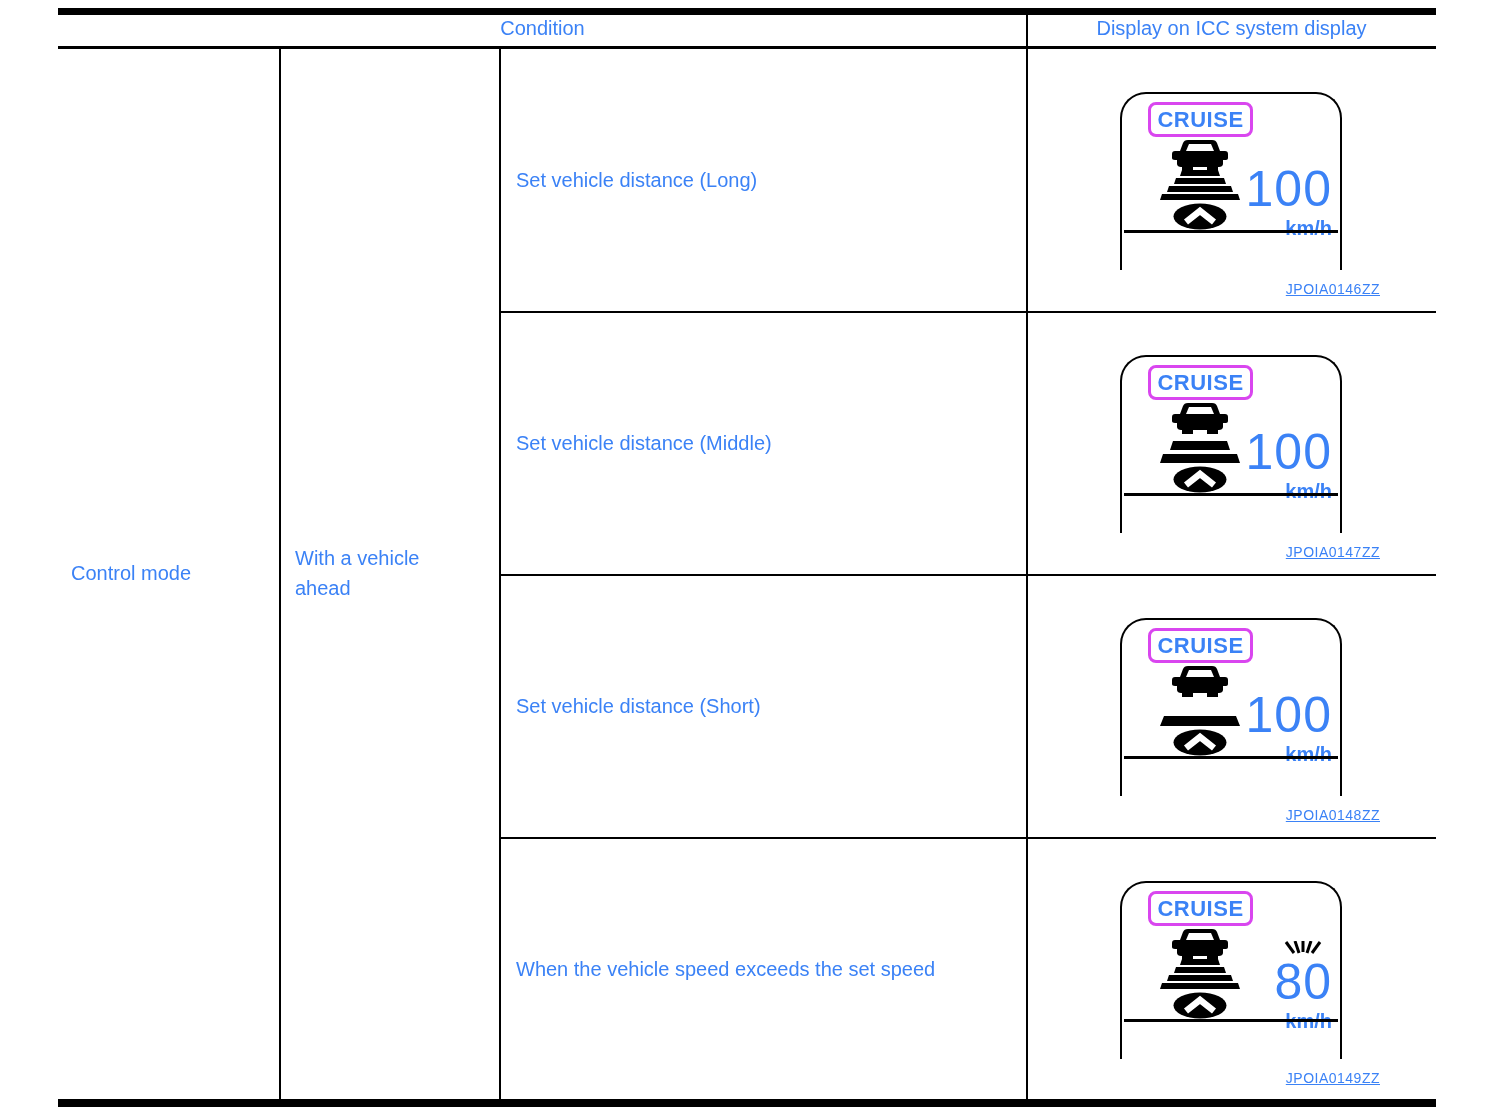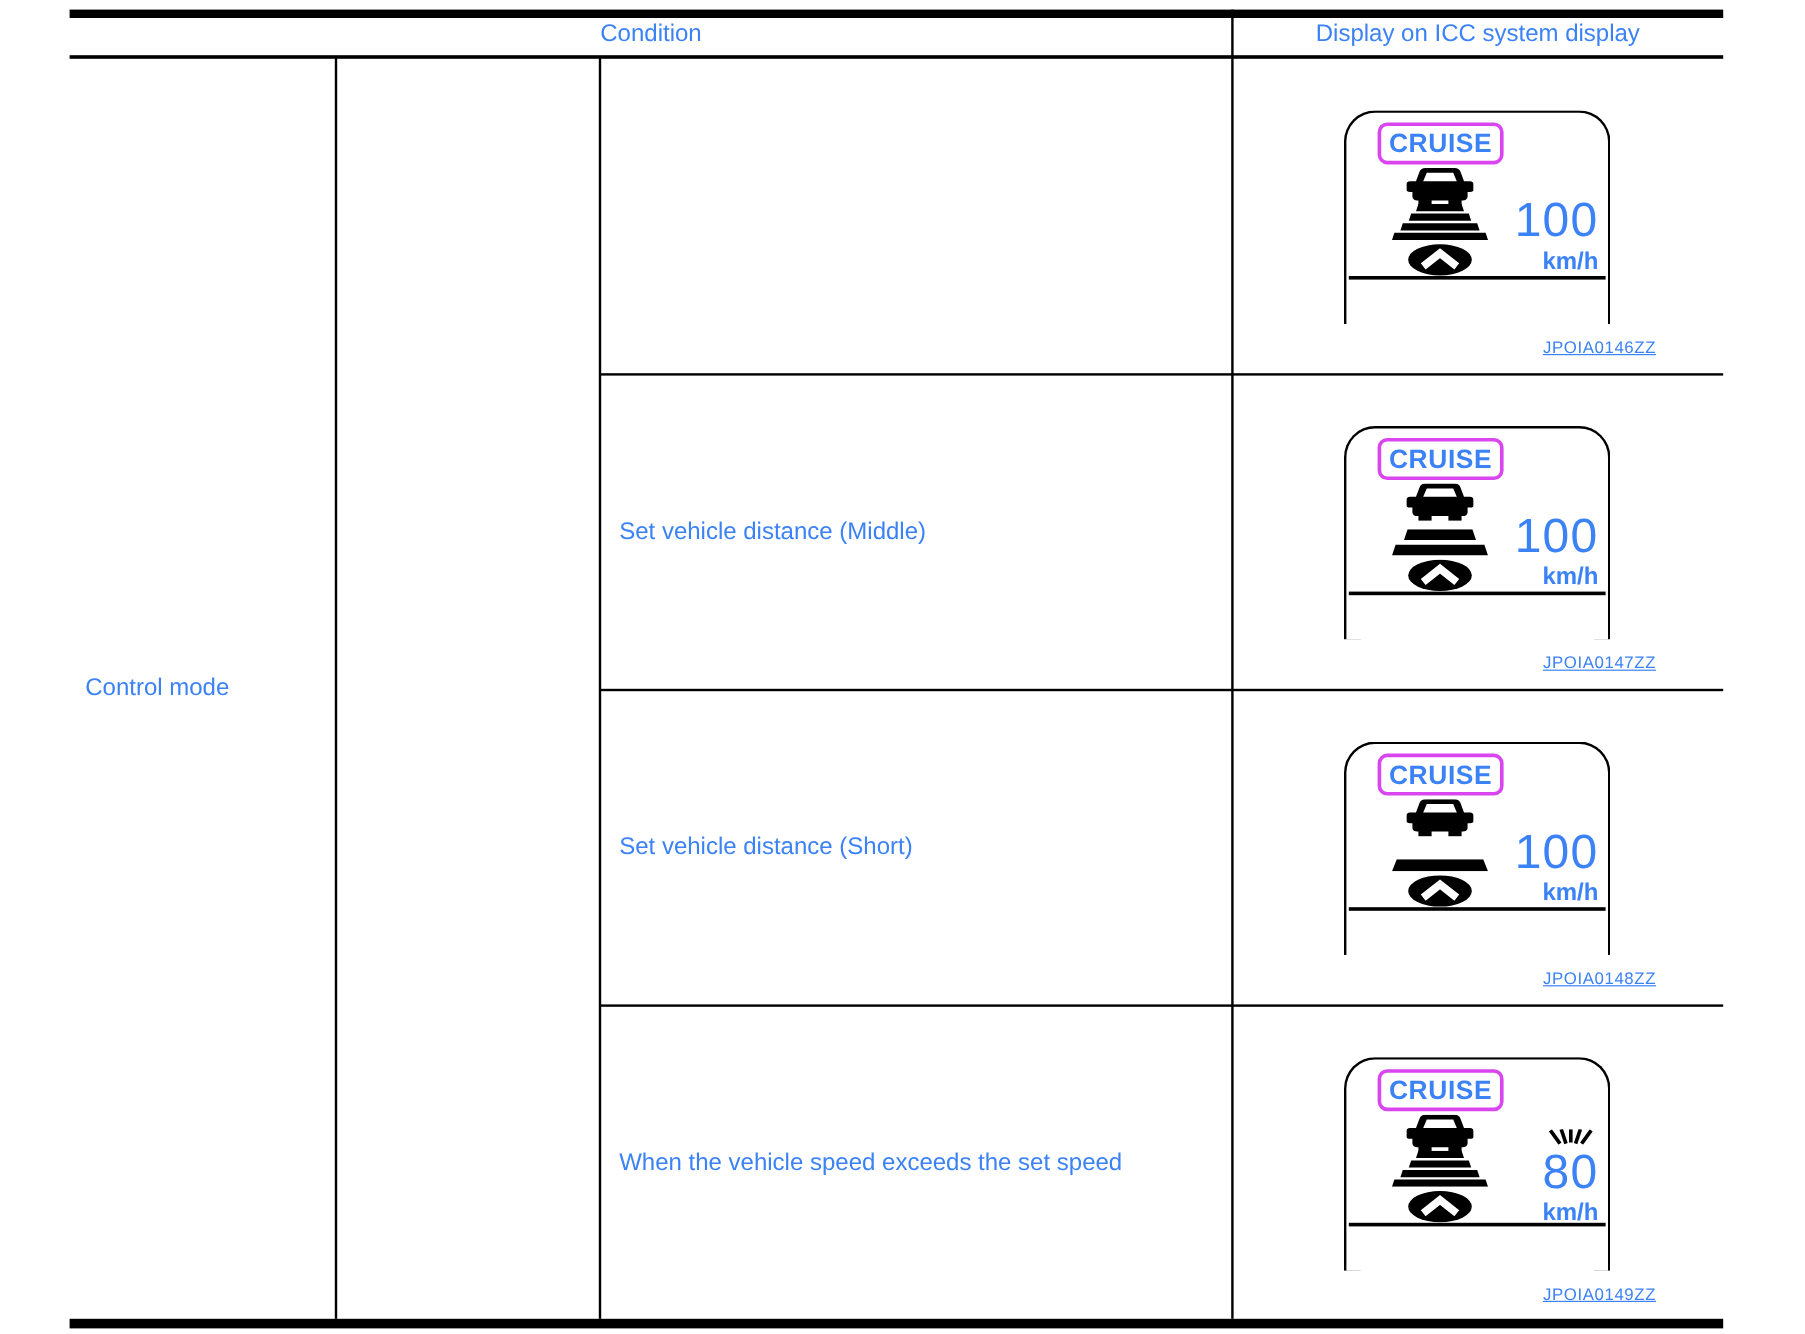--- a/index.html
+++ b/index.html
@@ -54,21 +54,21 @@
   .cone      { position:absolute; left:38px; }
   .cone-long   { top:76px; }
   .cone-middle { top:84px; }
   .cone-short  { top:96px; }
   .own-icon  { position:absolute; left:51px; top:109px; }
   .speed {
     position:absolute; right:8px; top:70px; text-align:right; line-height:1;
   }
   .speed.with-flash { top:58px; }
   .flash-wrap { display:flex; justify-content:center; margin-bottom:3px; }
-  .speed-num  { font-size:40px; letter-spacing:1px; }
+  .speed-num  { font-size:50px; letter-spacing:1px; }
   .speed-unit { font-size:20px; font-weight:bold; margin-top:4px; line-height:1; }
   .inner-line { position:absolute; left:2px; top:136px; width:214px; height:3px; background:#000; }
   .caption { position:absolute; right:56px; top:232px; font-size:14px; letter-spacing:.5px;text-decoration:underline; }
 </style>
 </head>
 <body>
 
 <div class="page">
 
   <div class="rule top-bar"></div>
@@ -78,21 +78,25 @@
   <div class="rule v-col1"></div>
   <div class="rule v-col2"></div>
   <div class="rule rsep" style="top:311px;"></div>
   <div class="rule rsep" style="top:574px;"></div>
   <div class="rule rsep" style="top:837px;"></div>
 
   <div class="hdr hdr-cond">Condition</div>
   <div class="hdr hdr-disp">Display on ICC system display</div>
 
   <div class="abs cell-mode">Control mode</div>
-
+  <div class="abs cell-sub">
+    <span>With a vehicle ahead</span>
+  </div>
+
+  <div class="cond-cell" style="top:49px;  height:262px;">Set vehicle distance (Long)</div>
   <div class="cond-cell" style="top:313px; height:261px;">Set vehicle distance (Middle)</div>
   <div class="cond-cell" style="top:576px; height:261px;">Set vehicle distance (Short)</div>
   <div class="cond-cell" style="top:839px; height:260px;">When the vehicle speed exceeds the set speed</div>
 
   <div class="gfx-cell" style="top:49px; height:262px;">
     <div class="bezel">
       <div class="cruise-box">CRUISE</div>
       <svg class="car-icon" width="56" height="31" viewBox="0 0 56 31">
         <path fill="#000" d="M16,0 L40,0 C43,0 44,1 45,3 L48,11 L53,11 C55,11 56,12 56,14 L56,18 C56,20 54,20 53,20 L51,20 L51,24 C51,26 49,27 47,27 L9,27 C7,27 5,26 5,24 L5,20 L3,20 C1,20 0,19 0,18 L0,14 C0,12 1,11 3,11 L8,11 L11,3 C12,1 13,0 16,0 Z"></path>
         <rect x="10" y="25" width="11" height="6" fill="#000"></rect>

